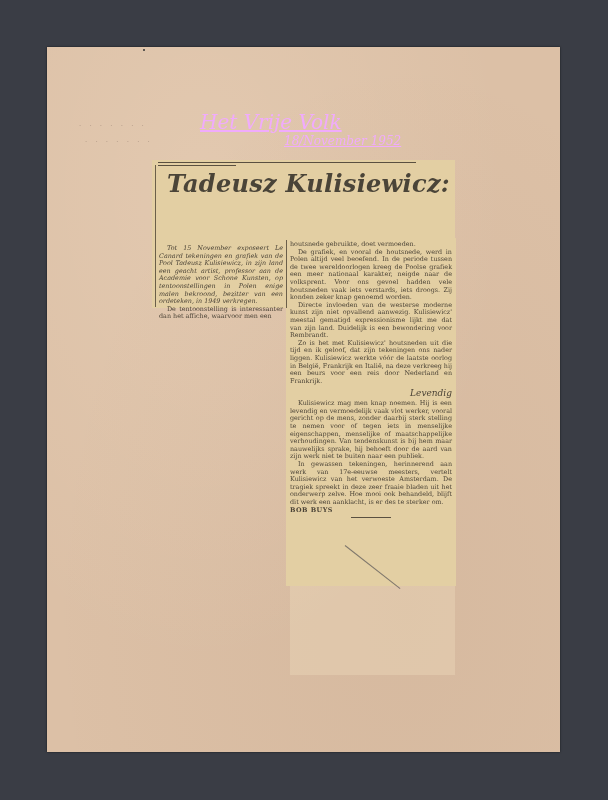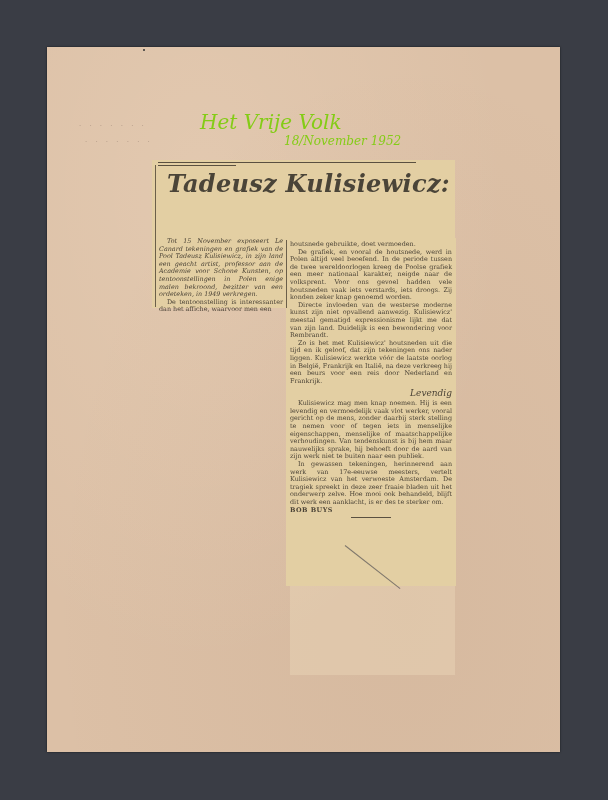--- a/index.html
+++ b/index.html
@@ -17,21 +17,21 @@
       radial-gradient(ellipse at 30% 20%, rgba(255,240,220,0.18), rgba(0,0,0,0) 60%),
       radial-gradient(ellipse at 70% 80%, rgba(120,80,50,0.06), rgba(0,0,0,0) 70%);
     box-shadow: 0 0 2px rgba(0,0,0,0.6);
   }
   .faint-stamp {
     position: absolute; font-family: "DejaVu Sans Mono", monospace;
     font-size: 7px; color: rgba(120,100,90,0.35); letter-spacing: 1px; white-space: nowrap;
   }
   .handwriting {
     position: absolute; font-family: "DejaVu Serif", serif; font-style: italic;
-    color: #84cc16; white-space: nowrap;
+    color: #f0abfc; white-space: nowrap; text-decoration: underline;
   }
   .glue-ghost {
     position: absolute; left: 290px; top: 585px; width: 165px; height: 90px;
     background: rgba(235,215,185,0.45);
   }
   .clipping {
     position: absolute; background: #e3cfa3;
   }
   .clip-head { left: 152px; top: 160px; width: 303px; height: 80px; }
   .clip-left { left: 152px; top: 238px; width: 135px; height: 70px; }
@@ -51,21 +51,21 @@
     color: #4a4438; text-align: right; line-height: 31px;
   }
   .title .l1 { font-size: 24px; letter-spacing: 0.3px; display: block; }
   .title .l2 { font-size: 24px; display: block; }
   .col {
     position: absolute; font-family: "DejaVu Serif", serif;
     font-size: 6.4px; line-height: 7.6px; color: #4b4336; text-align: justify;
   }
   .col p { margin: 0; text-indent: 8px; }
   .col .italic { font-style: italic; }
-  .col-left { left: 159px; top: 238px; width: 124px; }
+  .col-left { left: 159px; top: 245px; width: 124px; }
   .col-right { left: 290px; top: 241px; width: 162px; }
   .col-divider {
     position: absolute; left: 286px; top: 240px; width: 1px; height: 68px; background: #6b5f4a;
   }
   .subhead {
     text-align: right; font-style: italic; font-size: 9px; line-height: 12px; margin: 2px 0 1px;
   }
   .byline { text-align: left; font-weight: bold; letter-spacing: 0.5px; }
   .short-rule { width: 40px; height: 1px; background: #5a5040; margin: 3px auto 3px; }
   .pencil-slash {

